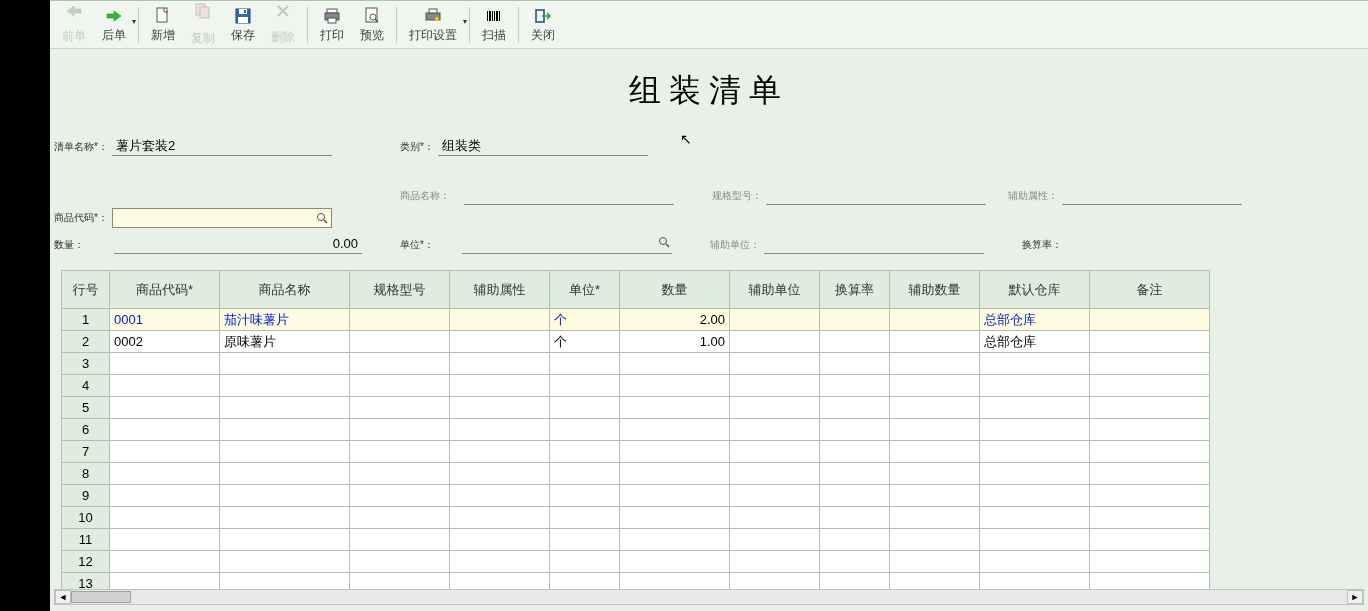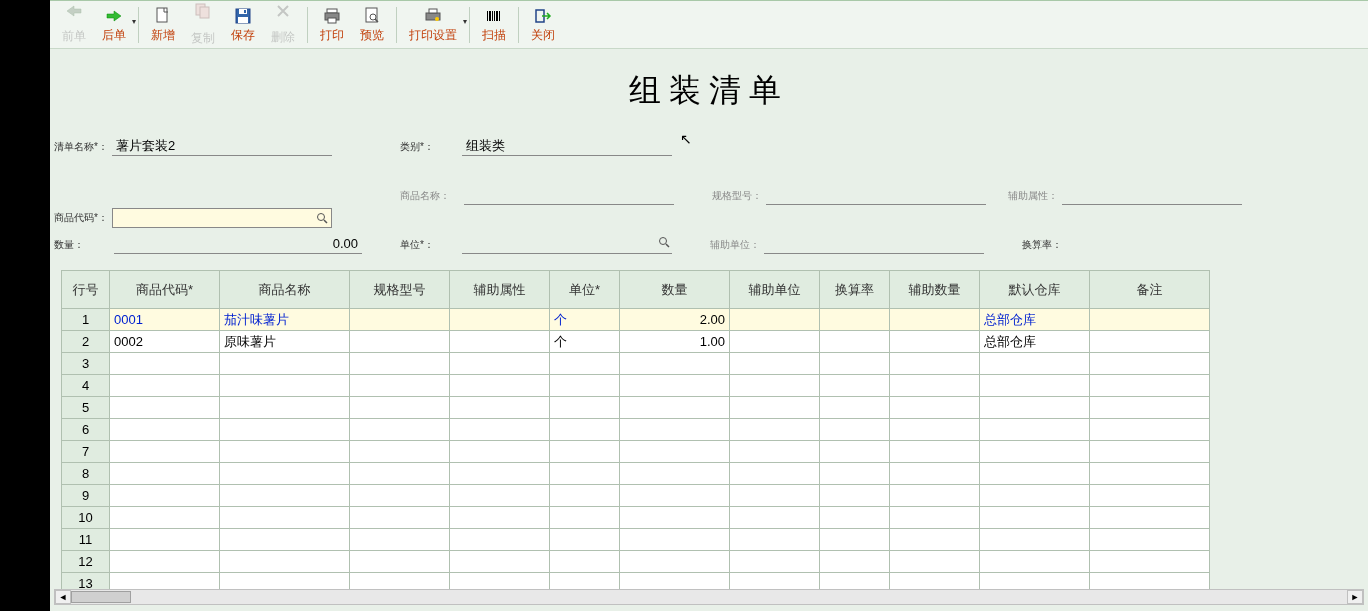--- a/index.html
+++ b/index.html
@@ -6,21 +6,21 @@
 body { font-family: "Microsoft YaHei", SimSun, sans-serif; font-size: 12px; background: #e8f0e8; overflow: hidden; }
 .app { width: 1368px; height: 611px; display: flex; }
 .left-strip { width: 50px; background: #000; height: 100%; }
 .main { flex: 1; display: flex; flex-direction: column; background: #e8f0e8; border-top: 1px solid #a8c8a8; }
 .toolbar { height: 48px; background: #f0f5f0; border-bottom: 1px solid #c8d8c8; display: flex; align-items: center; padding: 2px 4px; gap: 0; }
 .tb-group { display: flex; align-items: center; height: 100%; }
 .tb-sep { width: 1px; height: 36px; background: #c0d0c0; margin: 0 4px; }
 .tb-btn { display: flex; flex-direction: column; align-items: center; justify-content: center; padding: 2px 8px; cursor: pointer; min-width: 36px; height: 44px; position: relative; }
 .tb-btn.disabled { opacity: 0.5; cursor: default; gap: 9px; }
 .tb-icon { width: 20px; height: 20px; display: flex; align-items: center; justify-content: center; font-size: 16px; margin-bottom: 1px; }
-.tb-label { font-size: 12px; color: #c2410c; white-space: nowrap; }
+.tb-label { font-size: 12px; color: #404040; white-space: nowrap; }
 .tb-btn.disabled .tb-label { color: #999; }
 .tb-dd { position: absolute; right: -2px; top: 14px; font-size: 8px; color: #333; }
 .content { flex: 1; padding: 12px 0 0 0; overflow: hidden; display: flex; flex-direction: column; }
 .title { text-align: center; font-size: 32px; font-family: SimSun, serif; color: #000; margin: 8px 0 24px; letter-spacing: 8px; font-weight: normal; }
 .cursor-arrow { position: absolute; left: 630px; top: 82px; font-size: 14px; color: #000; pointer-events: none; }
 .form-area { padding: 0 8px 8px 4px; }
 .form-row { display: flex; align-items: center; margin-bottom: 8px; gap: 8px; }
 .fld { display: flex; align-items: center; }
 .fld-label { color: #333; font-size: 10px; white-space: nowrap; margin-right: 4px; }
 .fld-label.muted { color: #888; }
@@ -183,21 +183,21 @@
       <h1 class="title">组装清单</h1>
 
       <div class="form-area">
         <div class="form-row">
           <div class="fld" style="width:330px;">
             <span class="fld-label">清单名称*：</span>
             <span class="fld-value" style="width:220px;">薯片套装2</span>
           </div>
           <div class="fld" style="margin-left:8px;">
             <span class="fld-label">类别*：</span>
-            <span class="fld-value" style="width:210px; margin-left:24px;">组装类</span>
+            <span class="fld-value" style="width:210px; ">组装类</span>
           </div>
         </div>
         <div class="form-row">
           <div class="fld" style="width:330px;margin-top:44px;">
             <span class="fld-label">商品代码*：</span>
             <div class="fld-input-wrap" style="width:220px;">
               <input class="fld-input" value="" style="">
               <span class="fld-lookup">
                 <svg class="lookup-icon" viewBox="0 0 12 12">
                     <circle cx="5" cy="5" r="3.5" fill="none" stroke="#555"></circle>

